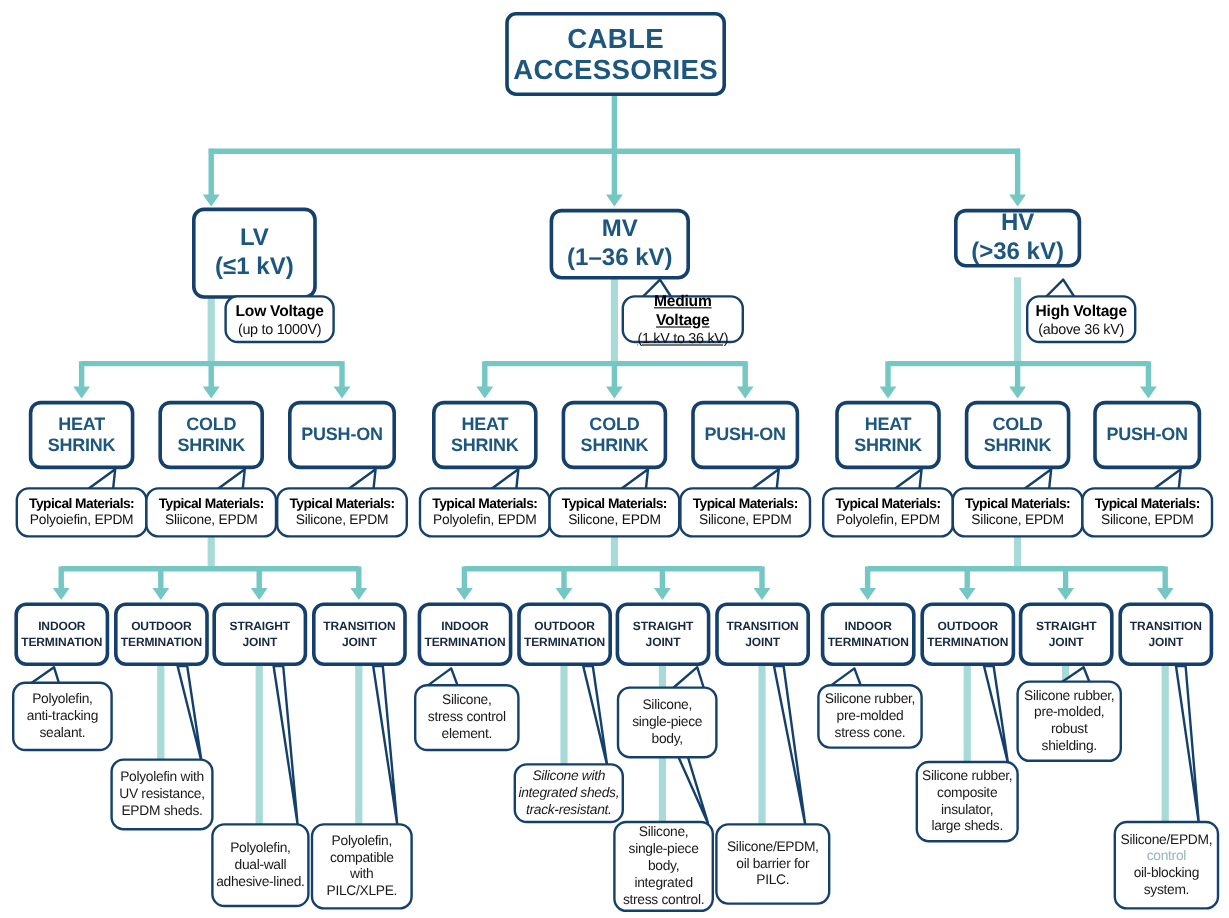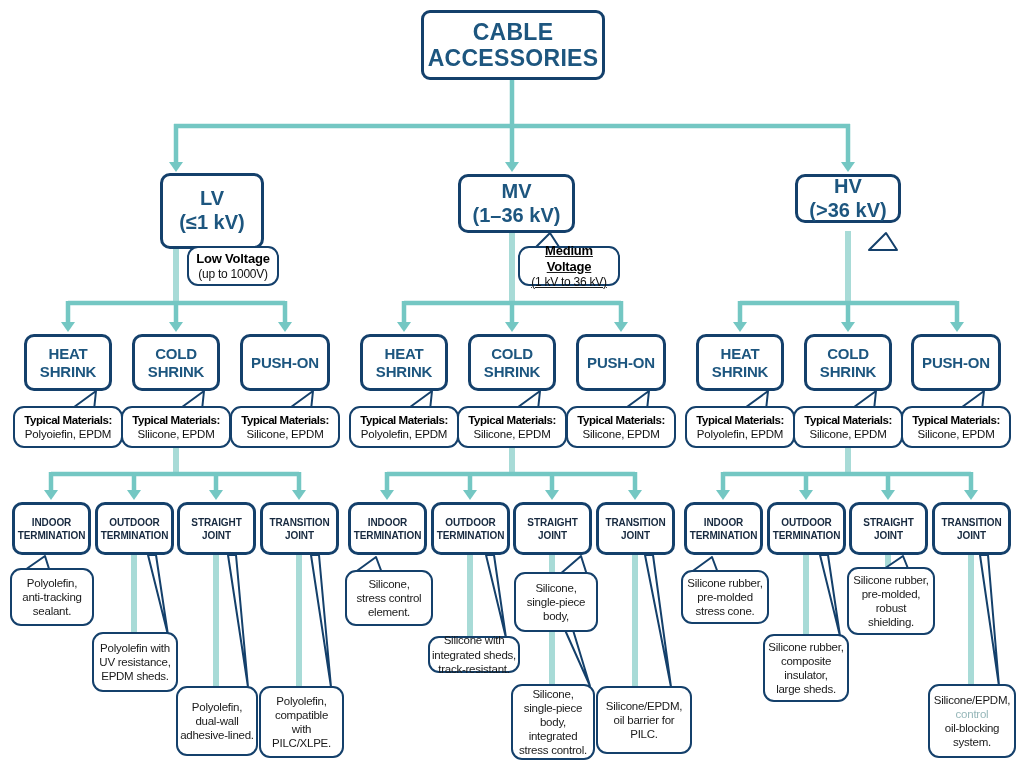--- a/index.html
+++ b/index.html
@@ -230,38 +230,42 @@
 JOINT</div>
   </div>
   <div class="box" style="left:596px;top:502px;width:79px;height:53px;">
     <div class="a-text">TRANSITION
 JOINT</div>
   </div>
 
   <div class="note" style="left:345px;top:570px;width:88px;height:56px;">Silicone,
 stress control
 element.</div>
-  <div class="note" style="left:428px;top:636px;width:92px;height:37px;">Silicone with
+  <div class="note" style="left:428px;top:636px;width:92px;height:50px;font-style:italic;">Silicone with
 integrated sheds,
 track-resistant.</div>
   <div class="note" style="left:514px;top:572px;width:84px;height:60px;">Silicone,
 single-piece
 body,</div>
   <div class="note" style="left:511px;top:684px;width:84px;height:76px;">Silicone,
 single-piece
 body,
 integrated
 stress control.</div>
   <div class="note" style="left:596px;top:686px;width:96px;height:68px;">Silicone/EPDM,
 oil barrier for
 PILC.</div>
 
   <div class="box" style="left:795px;top:174px;width:106px;height:49px;">
     <div class="v-text">HV
 (&gt;36 kV)</div>
+  </div>
+  <div class="note" style="left:855px;top:246px;width:92px;height:40px;">
+    <div class="vnote-title">High Voltage</div>
+    <div class="vnote-sub">(above 36 kV)</div>
   </div>
 
   <div class="box" style="left:696px;top:334px;width:88px;height:57px;">
     <div class="m-text">HEAT
 SHRINK</div>
   </div>
   <div class="box" style="left:804px;top:334px;width:88px;height:57px;">
     <div class="m-text">COLD
 SHRINK</div>
   </div>

